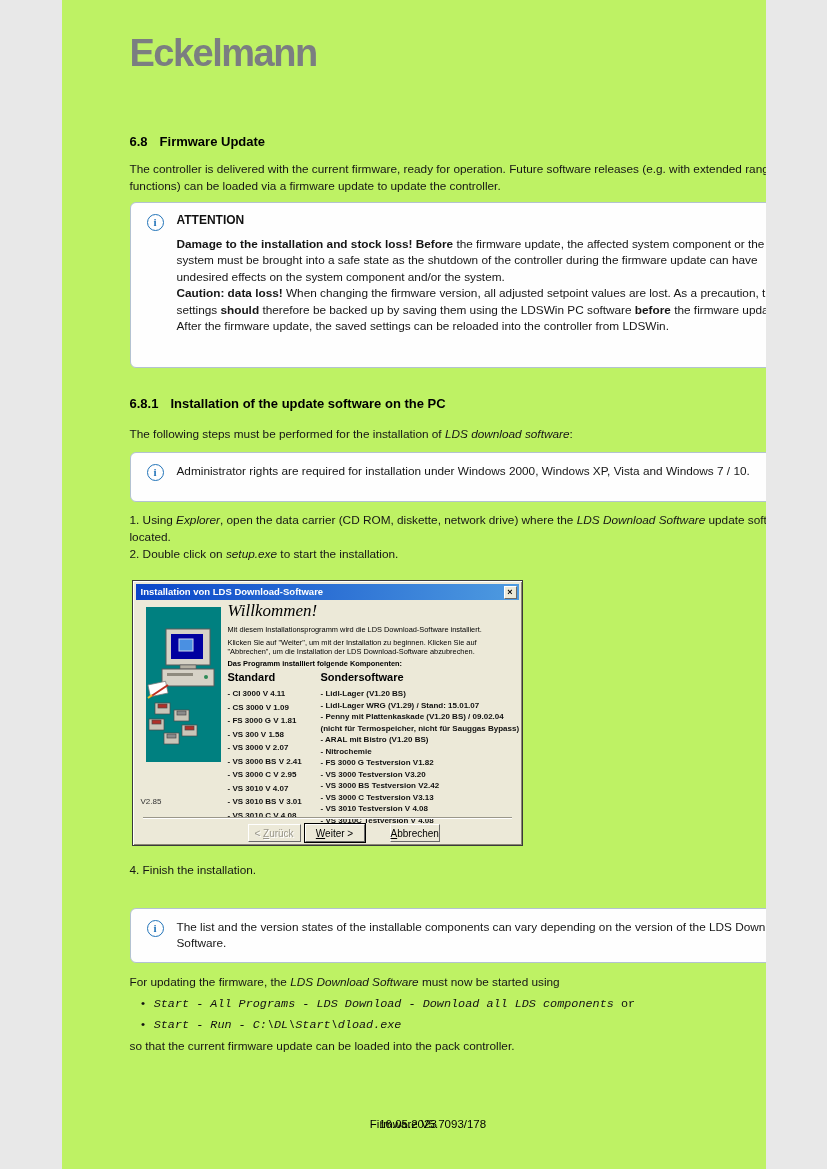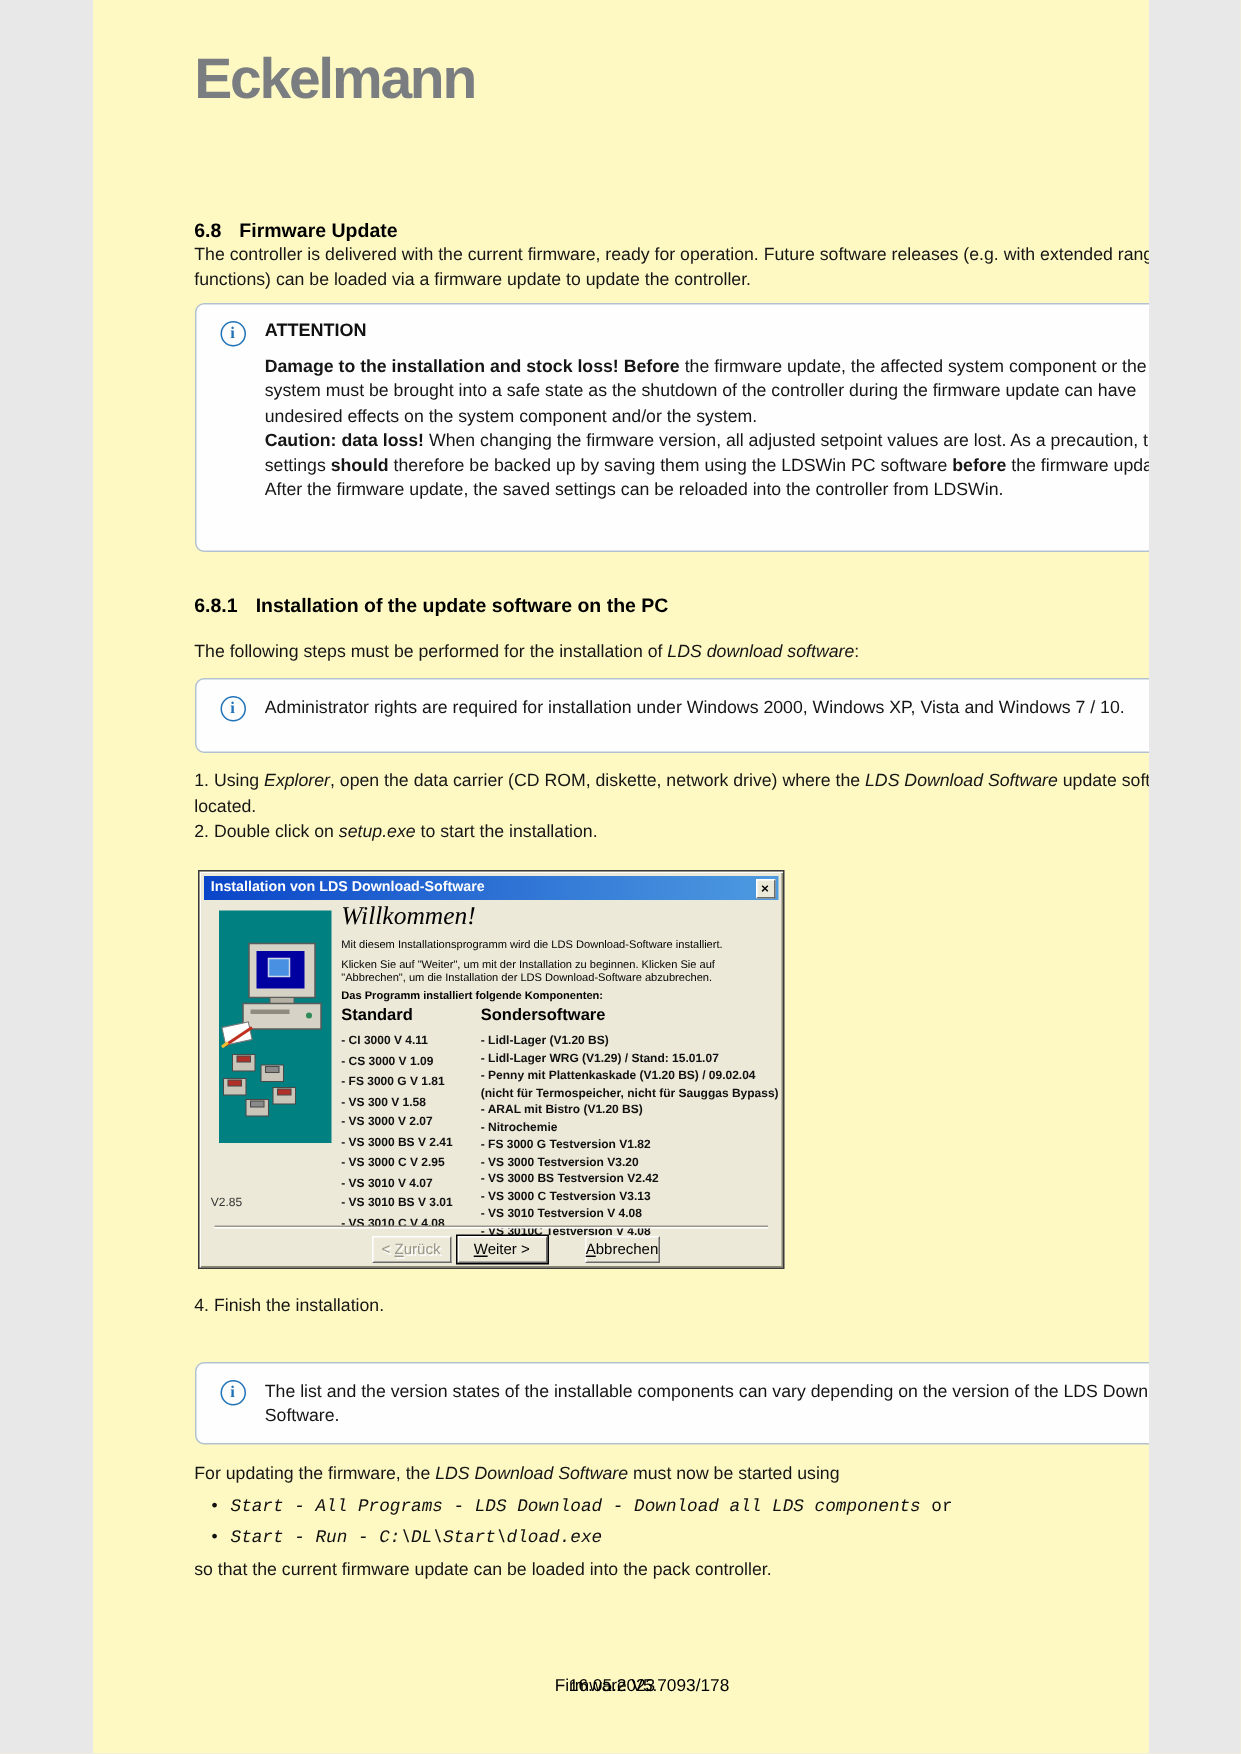--- a/index.html
+++ b/index.html
@@ -1,17 +1,17 @@
 <!DOCTYPE html>
 <html><head>
 <meta charset="utf-8">
 <style>
   html,body { margin:0; padding:0; background:#e8e8e8; }
   .page {
-    position:relative; width:704px; height:1169px; background:#fef9c3;
+    position:relative; width:704px; height:1169px; background:#bef264;
     font-family:"Liberation Sans", sans-serif; color:#111; overflow:hidden;
     margin:0 auto;
   }
   .logo {
     position:absolute; left:68px; top:32px;
     font-size:38px; font-weight:bold; color:#7b7e81; letter-spacing:-1.5px;
   }
   .h2 { position:absolute; left:68px; font-size:13px; font-weight:bold; color:#000; }
   .h2 .sec-num { margin-right:12px; }
   .doc-text { position:absolute; left:68px; width:692px; font-size:11.8px; line-height:17px; color:#151515; white-space:pre-wrap; }
@@ -78,21 +78,21 @@
   }
   .footer .center { position:absolute; left:0; right:0; text-align:center; }
 </style>
 </head>
 <body>
 
 <div class="page">
 
   <div class="logo">Eckelmann</div>
 
-  <div class="h2" style="top:146px;">
+  <div class="h2" style="top:134px;">
     <span class="sec-num">6.8</span><span>Firmware Update</span>
   </div>
 
   <div class="doc-text" style="top:161px;">The controller is delivered with the current firmware, ready for operation. Future software releases (e.g. with extended range of functions) can be loaded via a firmware update to update the controller.</div>
 
   <div class="notice" style="top:202px; height:166px;">
     <div class="info-icon">i</div>
     <div>
       <div class="notice-title">ATTENTION</div>
       <div class="notice-body"><span style="font-weight: bold;">Damage to the installation and stock loss! Before</span><span> the firmware update, the affected system component or the system must be brought into a safe state as the shutdown of the controller during the firmware update can have undesired effects on the system component and/or the system.

